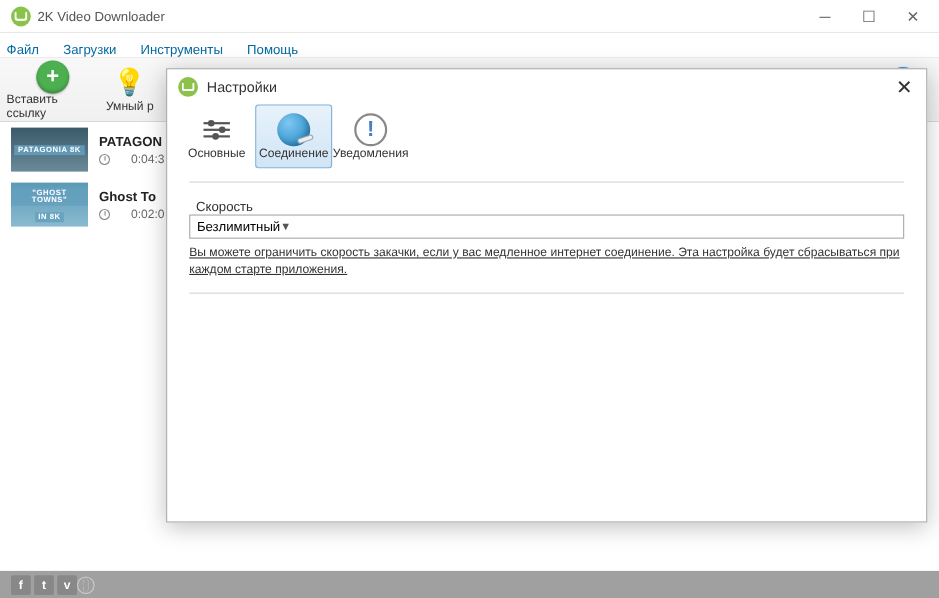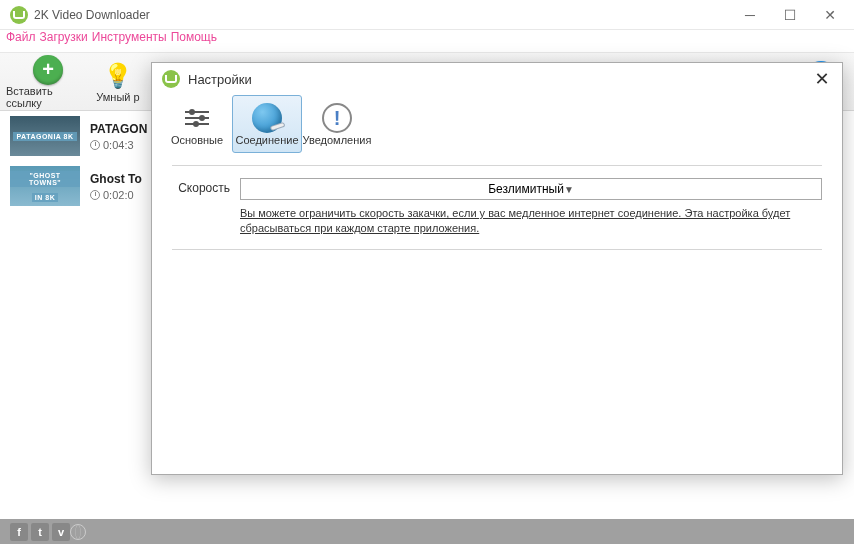--- a/index.html
+++ b/index.html
@@ -3,38 +3,38 @@
 <meta charset="utf-8">
 <style>
 *{box-sizing:border-box;margin:0;padding:0;font-family:"Segoe UI",Arial,sans-serif;}
 body{background:#fff;width:854px;height:544px;overflow:hidden;position:relative;font-size:12px;}
 .titlebar{height:30px;background:#fff;display:flex;align-items:center;padding:0 4px;border-bottom:1px solid #e8e8e8;}
 .app-icon{width:18px;height:18px;background:#8bc34a;border-radius:50%;margin:0 6px;display:flex;align-items:center;justify-content:center;}
 .app-icon::after{content:"";width:8px;height:6px;border:2px solid #fff;border-top:none;border-radius:0 0 3px 3px;}
 .titlebar-text{font-size:12px;color:#555;flex:1;}
 .win-btns{display:flex;}
 .win-btn{width:40px;height:28px;display:flex;align-items:center;justify-content:center;color:#666;font-size:14px;}
-.menubar{height:23px;display:flex;align-items:flex-start;padding:0 6px;gap:4px;font-size:12px;color:#ec4899;border-bottom:1px solid #e8e8e8;}
+.menubar{height:23px;display:flex;align-items:flex-end;padding:0 6px;gap:22px;font-size:12px;color:#0369a1;border-bottom:1px solid #e8e8e8;}
 .menubar span{cursor:default;}
 .toolbar{height:58px;background:linear-gradient(#f8f8f8,#f0f0f0);border-bottom:1px solid #d8d8d8;display:flex;align-items:center;padding:0 6px;}
 .tool-btn{display:flex;flex-direction:column;align-items:center;justify-content:center;width:84px;height:54px;font-size:11px;color:#333;}
 .tool-icon-green{width:30px;height:30px;background:#4caf50;border-radius:50%;display:flex;align-items:center;justify-content:center;color:#fff;font-size:20px;font-weight:bold;box-shadow:inset 0 -2px 3px rgba(0,0,0,.2),0 1px 2px rgba(0,0,0,.3);}
 .tool-icon-bulb{width:30px;height:30px;display:flex;align-items:center;justify-content:center;font-size:24px;}
 .tool-spacer{flex:1;}
 .tool-icon-gear{width:30px;height:30px;font-size:26px;display:flex;align-items:center;justify-content:center;}
 .tool-icon-help{width:30px;height:30px;background:#2196f3;border-radius:50%;display:flex;align-items:center;justify-content:center;color:#fff;font-size:19px;font-weight:bold;box-shadow:inset 0 -2px 3px rgba(0,0,0,.2),0 1px 2px rgba(0,0,0,.3);}
 .content{position:absolute;top:111px;left:0;right:0;bottom:25px;background:#fff;}
 .dl-item{display:flex;align-items:center;height:50px;padding:0 10px;gap:10px;}
 .thumb{width:70px;height:40px;background:#4a6a7a;color:#fff;font-size:8px;display:flex;align-items:center;justify-content:center;text-align:center;position:relative;overflow:hidden;}
 .thumb1{background:linear-gradient(#3a5a6a,#6a8a9a);}
 .thumb2{background:linear-gradient(#5a9ab5,#8abad0);}
 .thumb-label{background:rgba(100,160,190,.85);padding:1px 3px;font-size:7px;font-weight:bold;letter-spacing:.5px;}
 .dl-info{display:flex;flex-direction:column;gap:3px;}
 .dl-title{font-size:12px;font-weight:bold;color:#222;}
-.dl-time{font-size:11px;color:#666;display:flex;align-items:center;gap:3px;}
+.dl-time{font-size:11px;color:#666;display:flex;align-items:center;gap:19px;}
 .clock{width:10px;height:10px;border:1px solid #888;border-radius:50%;position:relative;}
 .clock::after{content:"";position:absolute;left:4px;top:1px;width:1px;height:4px;background:#888;}
 .statusbar{position:absolute;bottom:0;left:0;right:0;height:25px;background:#a0a0a0;color:#fff;display:flex;align-items:center;padding:0 10px;font-size:11px;}
 .social{display:flex;gap:3px;}
 .social-icon{width:18px;height:18px;background:#888;border-radius:2px;color:#fff;display:flex;align-items:center;justify-content:center;font-size:11px;font-weight:bold;}
 .status-center{flex:1;text-align:center;}
 .globe{width:16px;height:16px;border:1.5px solid #ccc;border-radius:50%;position:relative;}
 .globe::after{content:"";position:absolute;inset:0;border-radius:50%;border-left:1.5px solid #ccc;border-right:1.5px solid #ccc;transform:scaleX(.4);}
 
 .dialog{position:absolute;left:151px;top:62px;width:692px;height:413px;background:#fff;border:1px solid #aaa;box-shadow:0 4px 20px rgba(0,0,0,.25);}
@@ -51,24 +51,24 @@
 .slider-line{width:24px;height:2px;background:#555;position:relative;}
 .slider-line::after{content:"";position:absolute;width:6px;height:6px;background:#555;border-radius:50%;top:-2px;}
 .slider-line:nth-child(1)::after{left:4px;}
 .slider-line:nth-child(2)::after{left:14px;}
 .slider-line:nth-child(3)::after{left:8px;}
 .globe-ico{width:30px;height:30px;background:radial-gradient(circle at 35% 30%,#7ec8f0,#1a7fc0);border-radius:50%;box-shadow:inset -3px -3px 5px rgba(0,0,0,.2);position:relative;}
 .globe-ico::after{content:"";position:absolute;width:13px;height:2.5px;background:#eee;border-radius:2px;right:-2px;bottom:6px;transform:rotate(-18deg);box-shadow:0 0 0 1px #9ab;}
 .excl-ico{width:30px;height:30px;border:2.5px solid #888;border-radius:50%;display:flex;align-items:center;justify-content:center;color:#4a7fc5;font-size:20px;font-weight:bold;}
 .dlg-body{padding:12px 20px 12px 20px;position:relative;}
 .hr{border:none;border-top:1px solid #d5d5d5;margin:0;}
-.form-row{display:flex;align-items:flex-start;margin-top:12px;}
+.form-row{display:flex;align-items:flex-start;margin-top:12px;flex-direction:column;}
 .form-label{width:68px;text-align:right;font-size:12px;color:#333;padding-top:3px;padding-right:10px;}
 .form-content{flex:1;}
-.select{width:100%;height:22px;border:1px solid #a8a8a8;background:#fff;display:flex;align-items:center;padding:0 6px;font-size:12px;justify-content:center;}
+.select{width:100%;height:22px;border:1px solid #a8a8a8;background:#fff;display:flex;align-items:center;padding:0 6px;font-size:12px;justify-content:flex-start;}
 .select-arrow{color:#555;font-size:10px;}
 .help-text{font-size:11px;color:#333;margin-top:6px;line-height:1.4;text-decoration:underline;}
 .checkbox-row{display:flex;align-items:center;gap:6px;font-size:12px;}
 .chk{width:13px;height:13px;border:1px solid #888;display:flex;align-items:center;justify-content:center;color:#333;font-size:11px;}
 .input{width:100%;height:22px;border:1px solid #a8a8a8;padding:0 6px;font-size:12px;color:#888;margin-top:6px;outline:none;}
 .input:first-of-type{margin-top:10px;}
 .input.focused{border:1px solid #2090e0;}
 </style>
 </head>
 <body>

